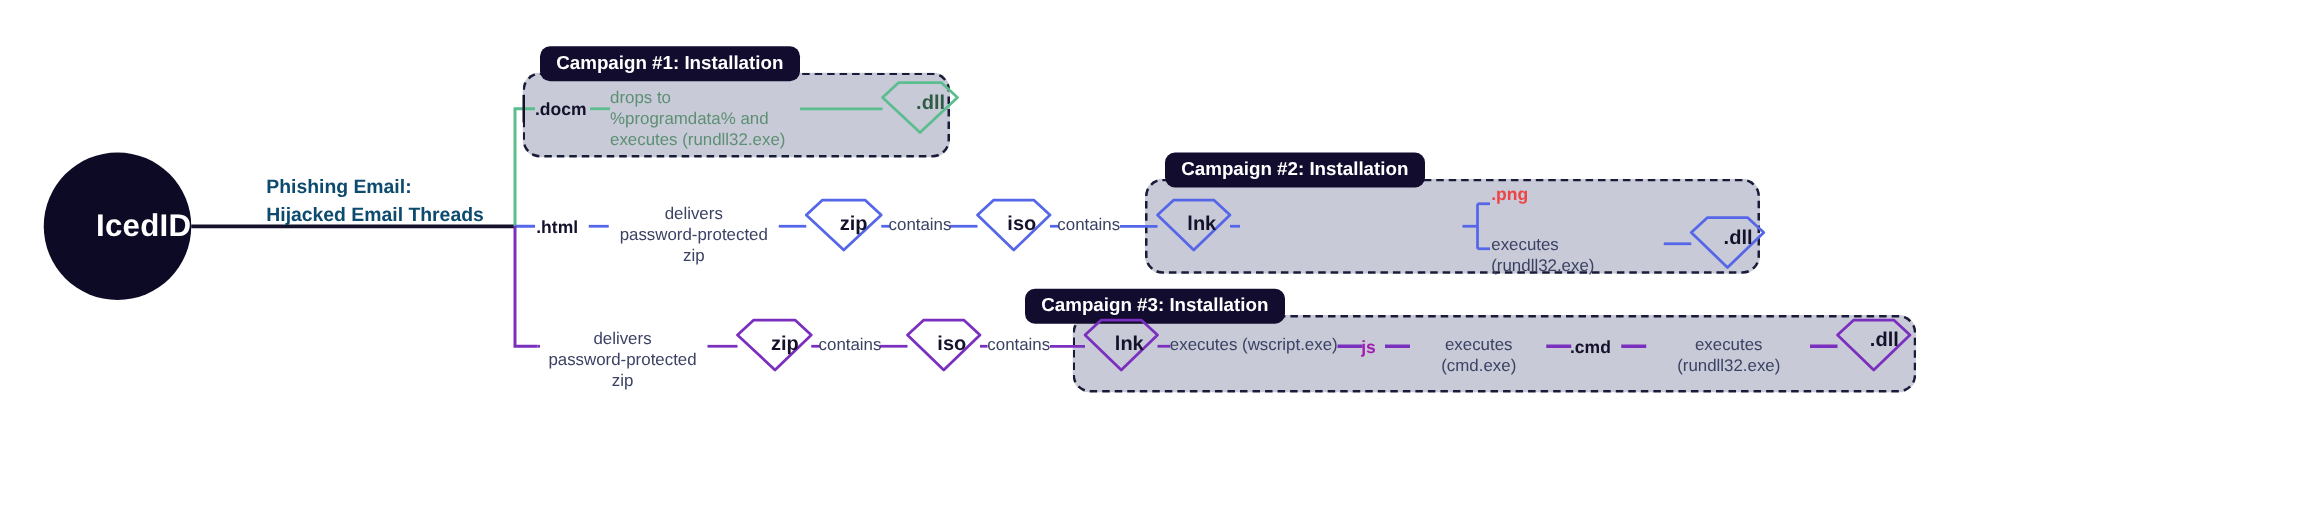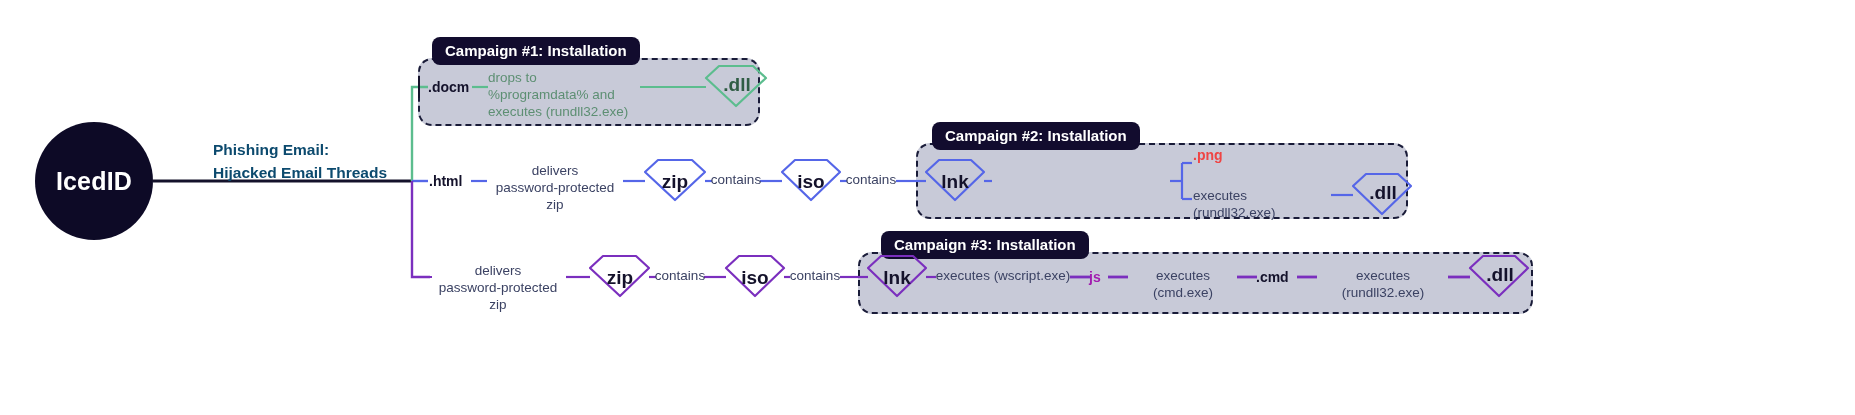--- a/index.html
+++ b/index.html
@@ -25,21 +25,21 @@
 
   
   #root-node {
     position: absolute;
     left: 35px; top: 122px;
     width: 118px; height: 118px;
     border-radius: 50%;
     background: #0d0a26;
     display: flex;
     align-items: center;
-    justify-content: center;
+    justify-content: flex-end;
   }
   #root-node span {
     color: #ffffff;
     font-size: 25px;
     font-weight: bold;
     letter-spacing: .2px;
   }
 
   
   #phishing-label {
@@ -80,39 +80,39 @@
     line-height: 1.25;
   }
   .node-label {
     position: absolute;
     font-size: 14px;
     font-weight: bold;
     white-space: nowrap;
   }
   .gem-label {
     position: absolute;
-    font-size: 19px;
+    font-size: 16px;
     font-weight: bold;
     white-space: nowrap;
-    text-align: center;
+    text-align: right;
   }
 </style>
 </head>
 <body>
 
 <div id="canvas">
 
   <div class="campaign-box" style="left:418px; top:58px; width:342px; height:68px;"></div>
   <div class="campaign-title" style="left:432px; top:37px;">Campaign #1: Installation</div>
 
   <div class="campaign-box" style="left:916px; top:143px; width:492px; height:76px;"></div>
   <div class="campaign-title" style="left:932px; top:122px;">Campaign #2: Installation</div>
 
   <div class="campaign-box" style="left:858px; top:252px; width:675px; height:62px;"></div>
-  <div class="campaign-title" style="left:881px; top:231px;">Campaign #3: Installation</div>
+  <div class="campaign-title" style="left:820px; top:231px;">Campaign #3: Installation</div>
 
   <svg class="layer" viewBox="0 0 1855 415">
 
     <line x1="153" y1="181" x2="412" y2="181" stroke="#14122b" stroke-width="3"></line>
 
     <path d="M412,181 L412,87 L428,87" fill="none" stroke="#5cbd8e" stroke-width="2.4"></path>
 
     <line x1="419" y1="76" x2="419" y2="98" stroke="#14122b" stroke-width="2"></line>
 
     <line x1="412" y1="181" x2="428" y2="181" stroke="#5566e8" stroke-width="2.4"></line>

